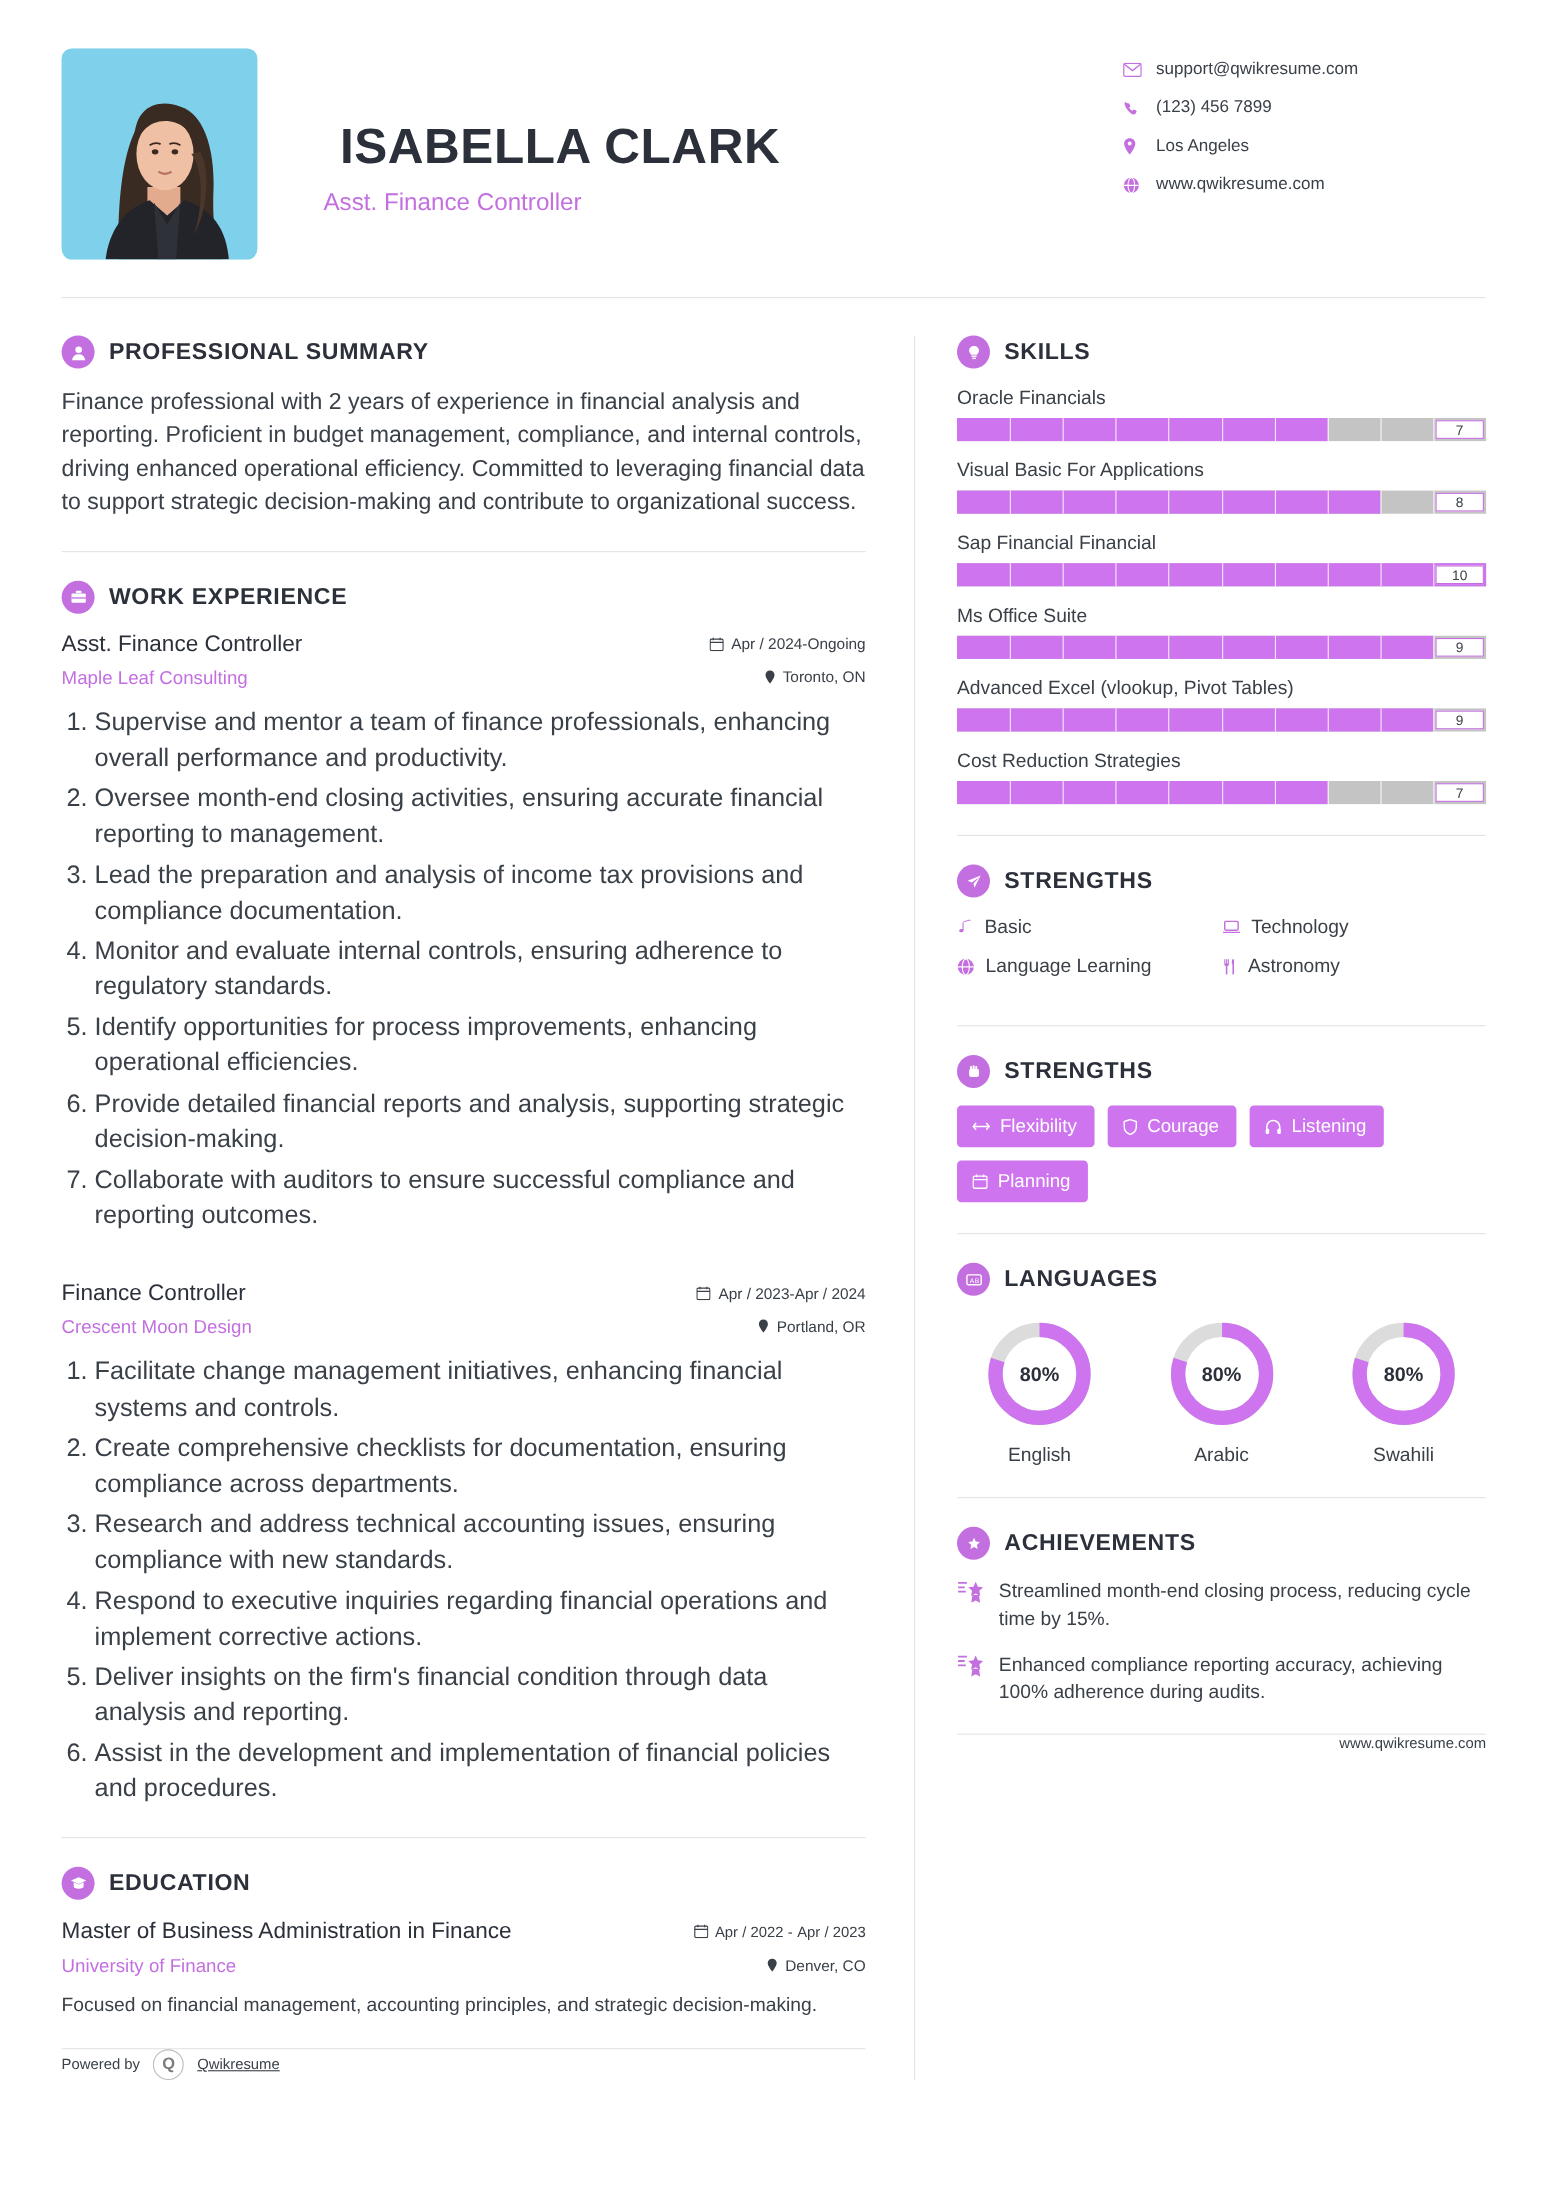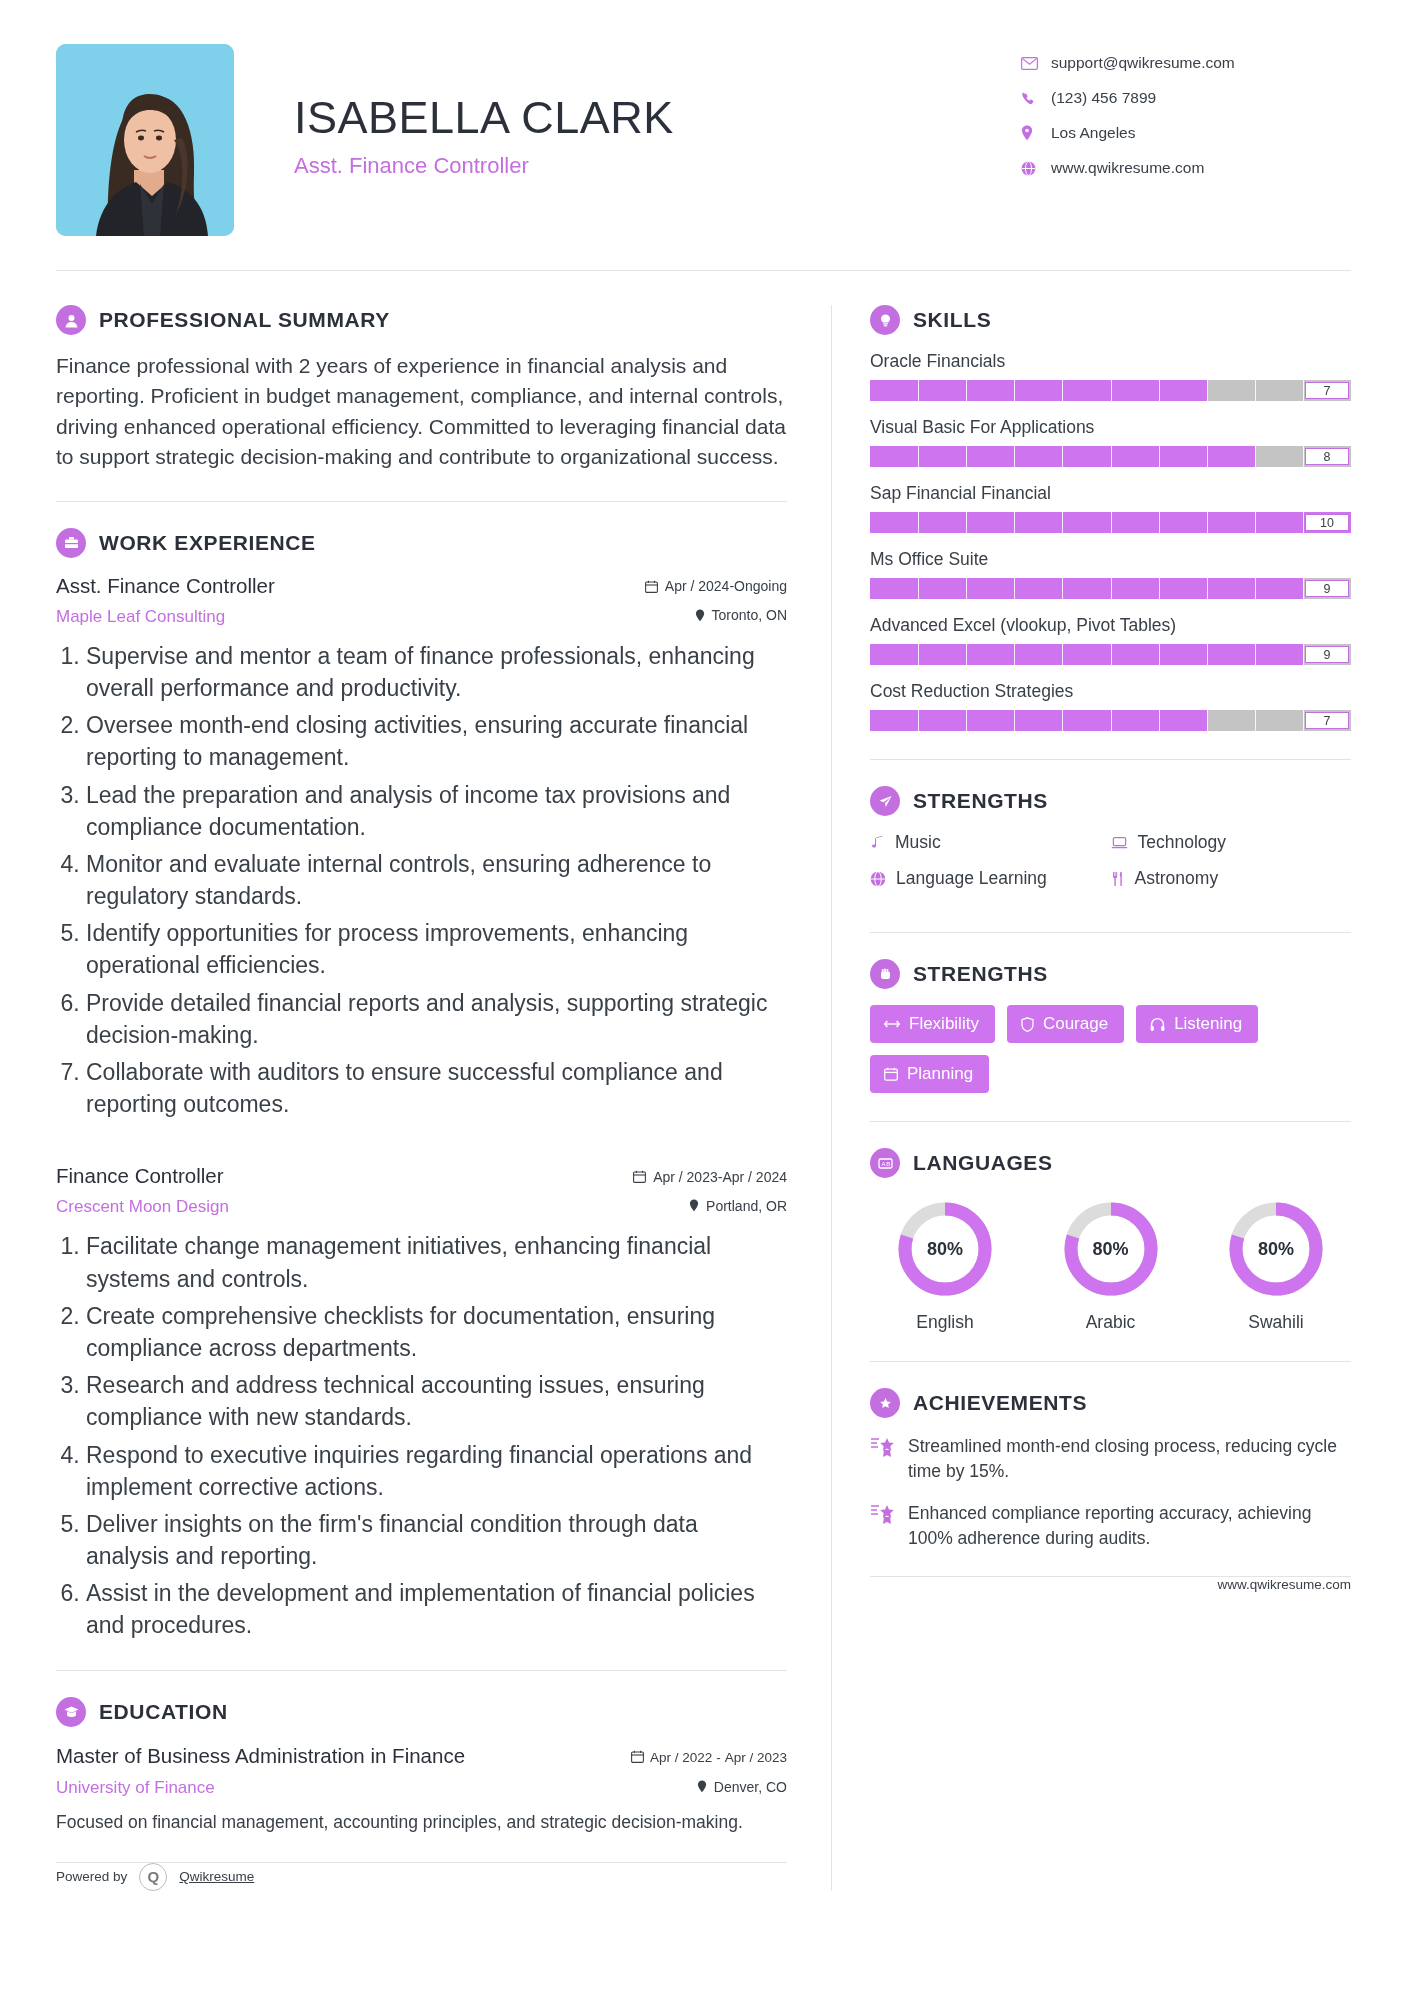--- a/index.html
+++ b/index.html
@@ -39,23 +39,23 @@
   }
   .photo svg { display: block; }
   .name-block {
     flex: 1 1 auto;
     padding-left: 60px;
     padding-top: 50px;
   }
   .name {
     font-size: 45px;
     letter-spacing: 0.5px;
-    font-weight: normal;
+    font-weight: bold;
     color: #2b303a;
-    margin: 0;
+    margin: 15px;
     line-height: 1.05;
   }
   .job-title {
     font-size: 22px;
     color: #c36fe0;
     margin-top: 12px;
   }
   .contact {
     flex: 0 0 330px;
     padding-top: 10px;
@@ -618,21 +618,21 @@
           </span>
           <span class="sec-title">STRENGTHS</span>
         </div>
         <div class="interests-grid">
           <div class="interest">
             <span class="ii">
               <svg width="15" height="16" viewBox="0 0 15 16">
                   <path d="M11.8 1 L6 2.6 V11 C6 12 5 12.6 4 12.6 C2.9 12.6 2 12 2 11.1 C2 10.2 2.9 9.6 4 9.6 C4.4 9.6 4.8 9.7 5 9.8 V3.6 L12.6 1.6 V2.4 Z" fill="currentColor"></path>
                 </svg>
             </span>
-            <span>Music</span>
+            <span>Basic</span>
           </div>
           <div class="interest">
             <span class="ii">
               <svg width="17" height="14" viewBox="0 0 17 14">
                   <rect x="2.4" y="1.6" width="12.2" height="8" rx="1" fill="none" stroke="currentColor" stroke-width="1.3"></rect>
                   <path d="M0.8 11.6 H16.2" stroke="currentColor" stroke-width="1.3"></path>
                 </svg>
             </span>
             <span>Technology</span>
           </div>

